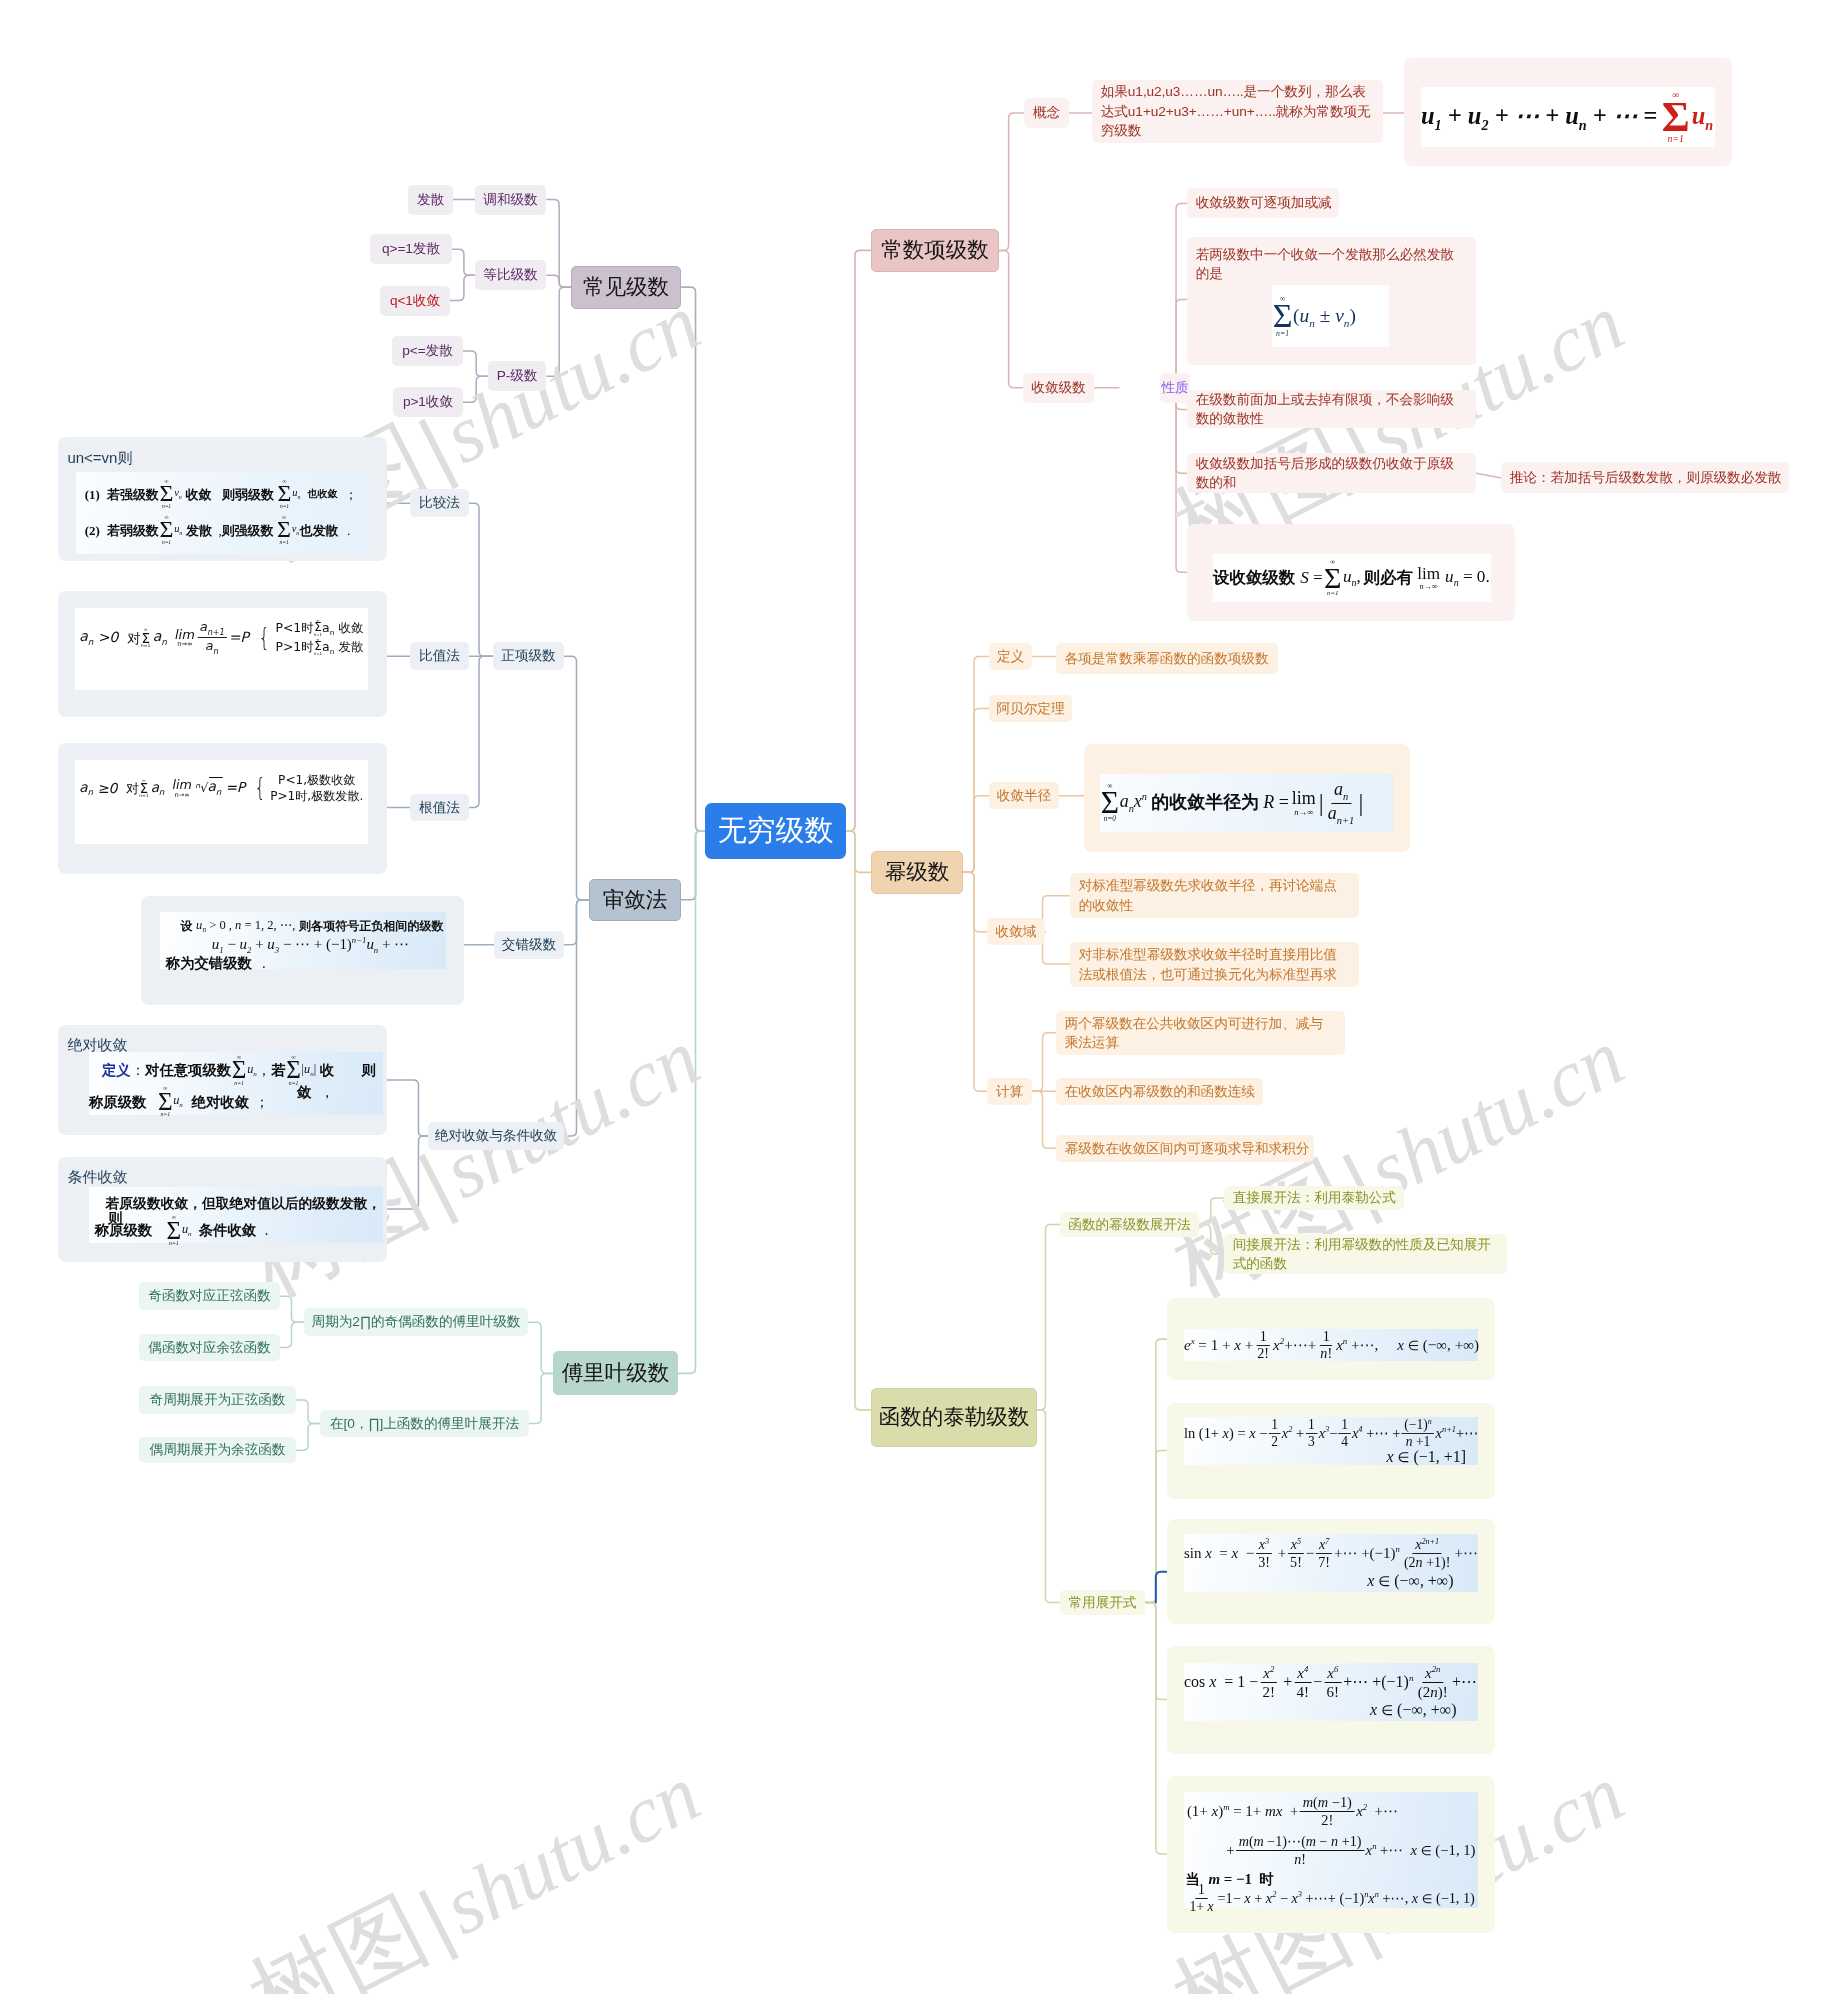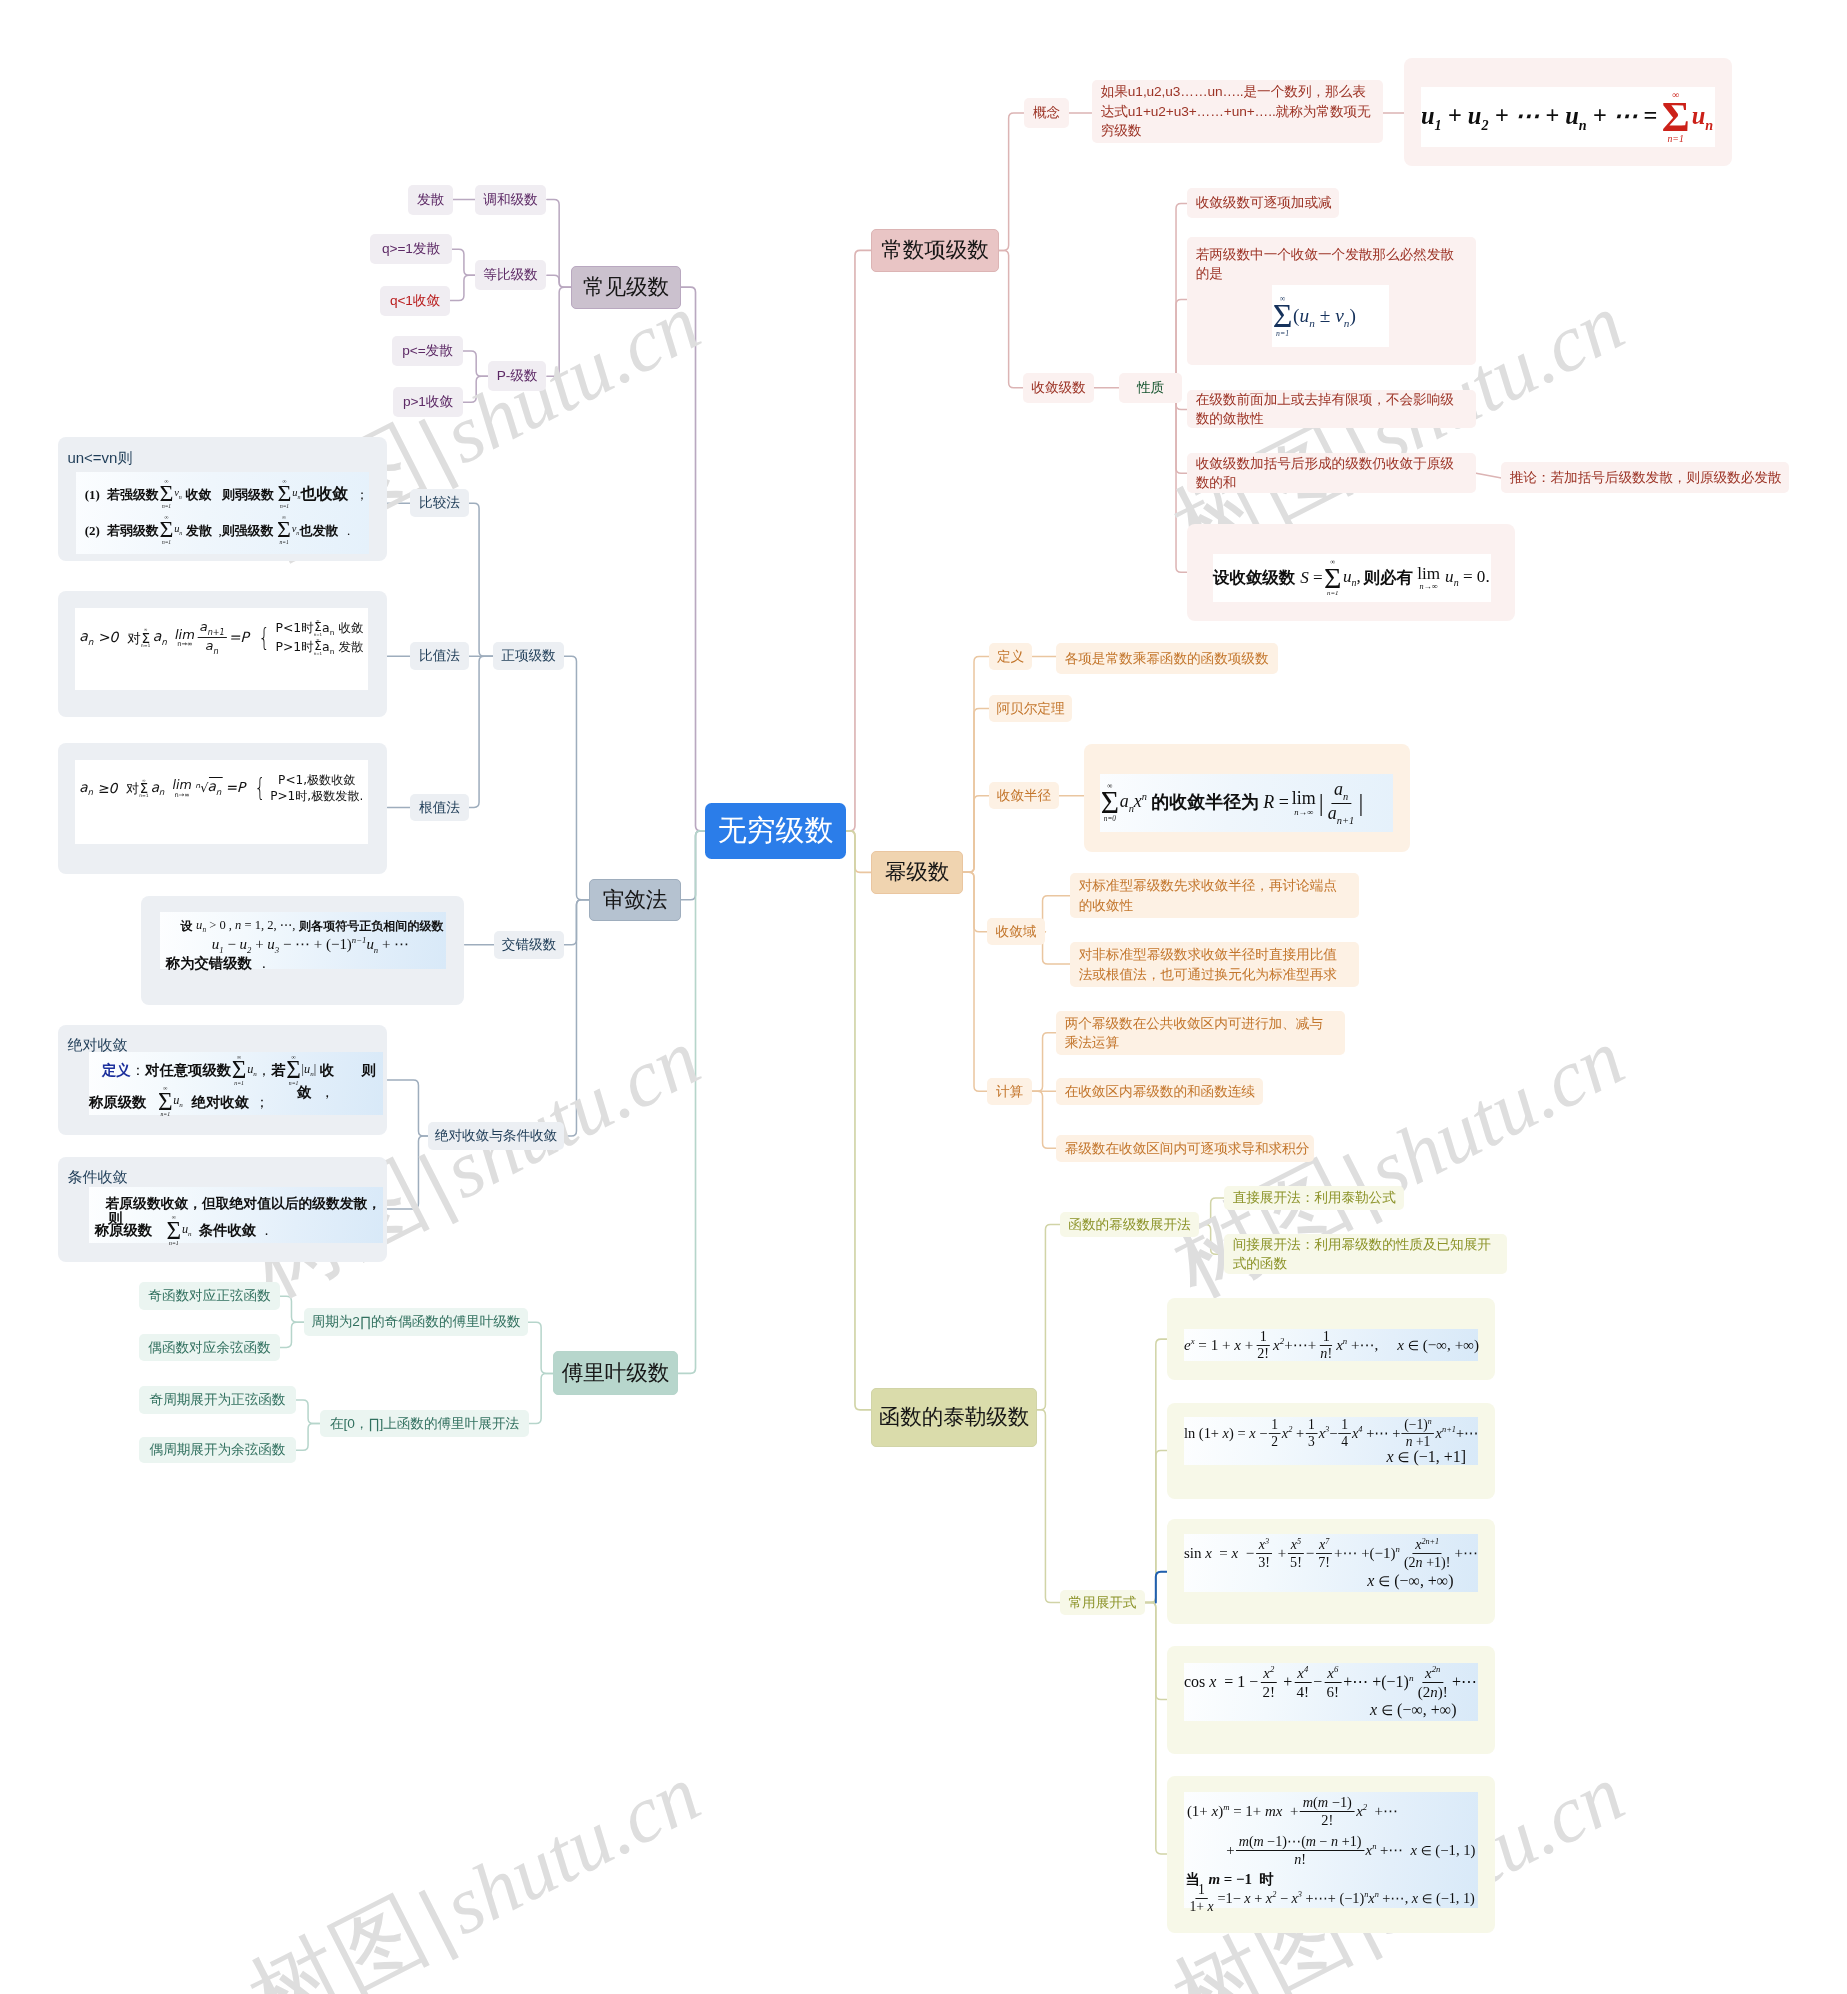--- a/index.html
+++ b/index.html
@@ -234,21 +234,21 @@
                 </span>
         <span style="font-size:10.5px;"><i class="v">v</i><span class="sub">n</span></span>
         <b class="cjk" style="font-size:13px;margin-left:3.6px;">收敛</b>
         <b class="cjk" style="font-size:13px;margin-left:10.8px;">则弱级数</b>
         <span class="sig" style="margin-left:3.6px;font-size:13.7px;">
                   <span class="t">∞</span>
                   <span class="g">Σ</span>
                   <span class="b">n=1</span>
                 </span>
         <span style="font-size:10.5px;"><i class="v">u</i><span class="sub">n</span></span>
-        <b class="cjk" style="font-size:16px;">也收敛</b>
+        <b class="cjk" style="font-size:10px;margin-left:7px;">也收敛</b>
         <span style="margin-left:7.2px;">；</span>
       </div>
       <div class="mrow" style="justify-content: flex-start; height: 36px; padding-left: 8.7px; transform: scale(0.9975); transform-origin: left center; width: 100.247%;">
         <b style="font-size:13px;">(2)</b>
         <b class="cjk" style="font-size:13px;margin-left:7.2px;">若弱级数</b>
         <span class="sig" style="font-size:13.7px;">
                   <span class="t">∞</span>
                   <span class="g">Σ</span>
                   <span class="b">n=1</span>
                 </span>
@@ -461,21 +461,21 @@
     </div>
 <div class="node nowrap" style="left:871px;top:229px;width:128px;height:43px;background:#e9c5c5;color:#161616;font-size:21.6px;line-height:1.42;border-radius:5px;border:0.7px solid #dcb4b4;">
       <span class="lbl">常数项级数</span>
     </div>
 <div class="node nowrap" style="left:1024px;top:98px;width:45px;height:30px;background:#fbf1f0;color:#9c3325;font-size:13.7px;line-height:1.42;border-radius:5px;border:none;">
       <span class="lbl">概念</span>
     </div>
 <div class="node nowrap" style="left:1023px;top:373px;width:71px;height:30px;background:#fbf1f0;color:#9c3325;font-size:13.7px;line-height:1.42;border-radius:5px;border:none;">
       <span class="lbl">收敛级数</span>
     </div>
-<div class="node nowrap" style="left:1119px;top:373px;width:63px;height:30px;background:#fbf1f0;color:#14532d;font-size:13.7px;line-height:1.42;border-radius:5px;border:none;">
+<div class="node nowrap" style="left:1160px;top:373px;width:30px;height:30px;background:#fbf1f0;color:#8b5cf6;font-size:13.7px;line-height:1.42;border-radius:5px;border:none;">
       <span class="lbl">性质</span>
     </div>
 <div class="node ta-l" style="left:1092px;top:80px;width:291px;height:63px;background:#fbf1f0;color:#9c3325;font-size:13.7px;line-height:1.42;border-radius:5px;border:none;">
       <span class="lbl">如果u1,u2,u3……un…..是一个数列，那么表达式u1+u2+u3+……+un+…..就称为常数项无穷级数</span>
     </div>
 <div class="node ta-l nowrap" style="left:1187px;top:188px;width:152px;height:30px;background:#fbf1f0;color:#9c3325;font-size:13.7px;line-height:1.42;border-radius:5px;border:none;">
       <span class="lbl">收敛级数可逐项加或减</span>
     </div>
 <div class="node ta-tl" style="left:1187px;top:237px;width:289px;height:128px;background:#fbf1f0;color:#9c3325;font-size:13.7px;line-height:1.42;border-radius:5px;border:none;">
       <div class="fml-slot">

